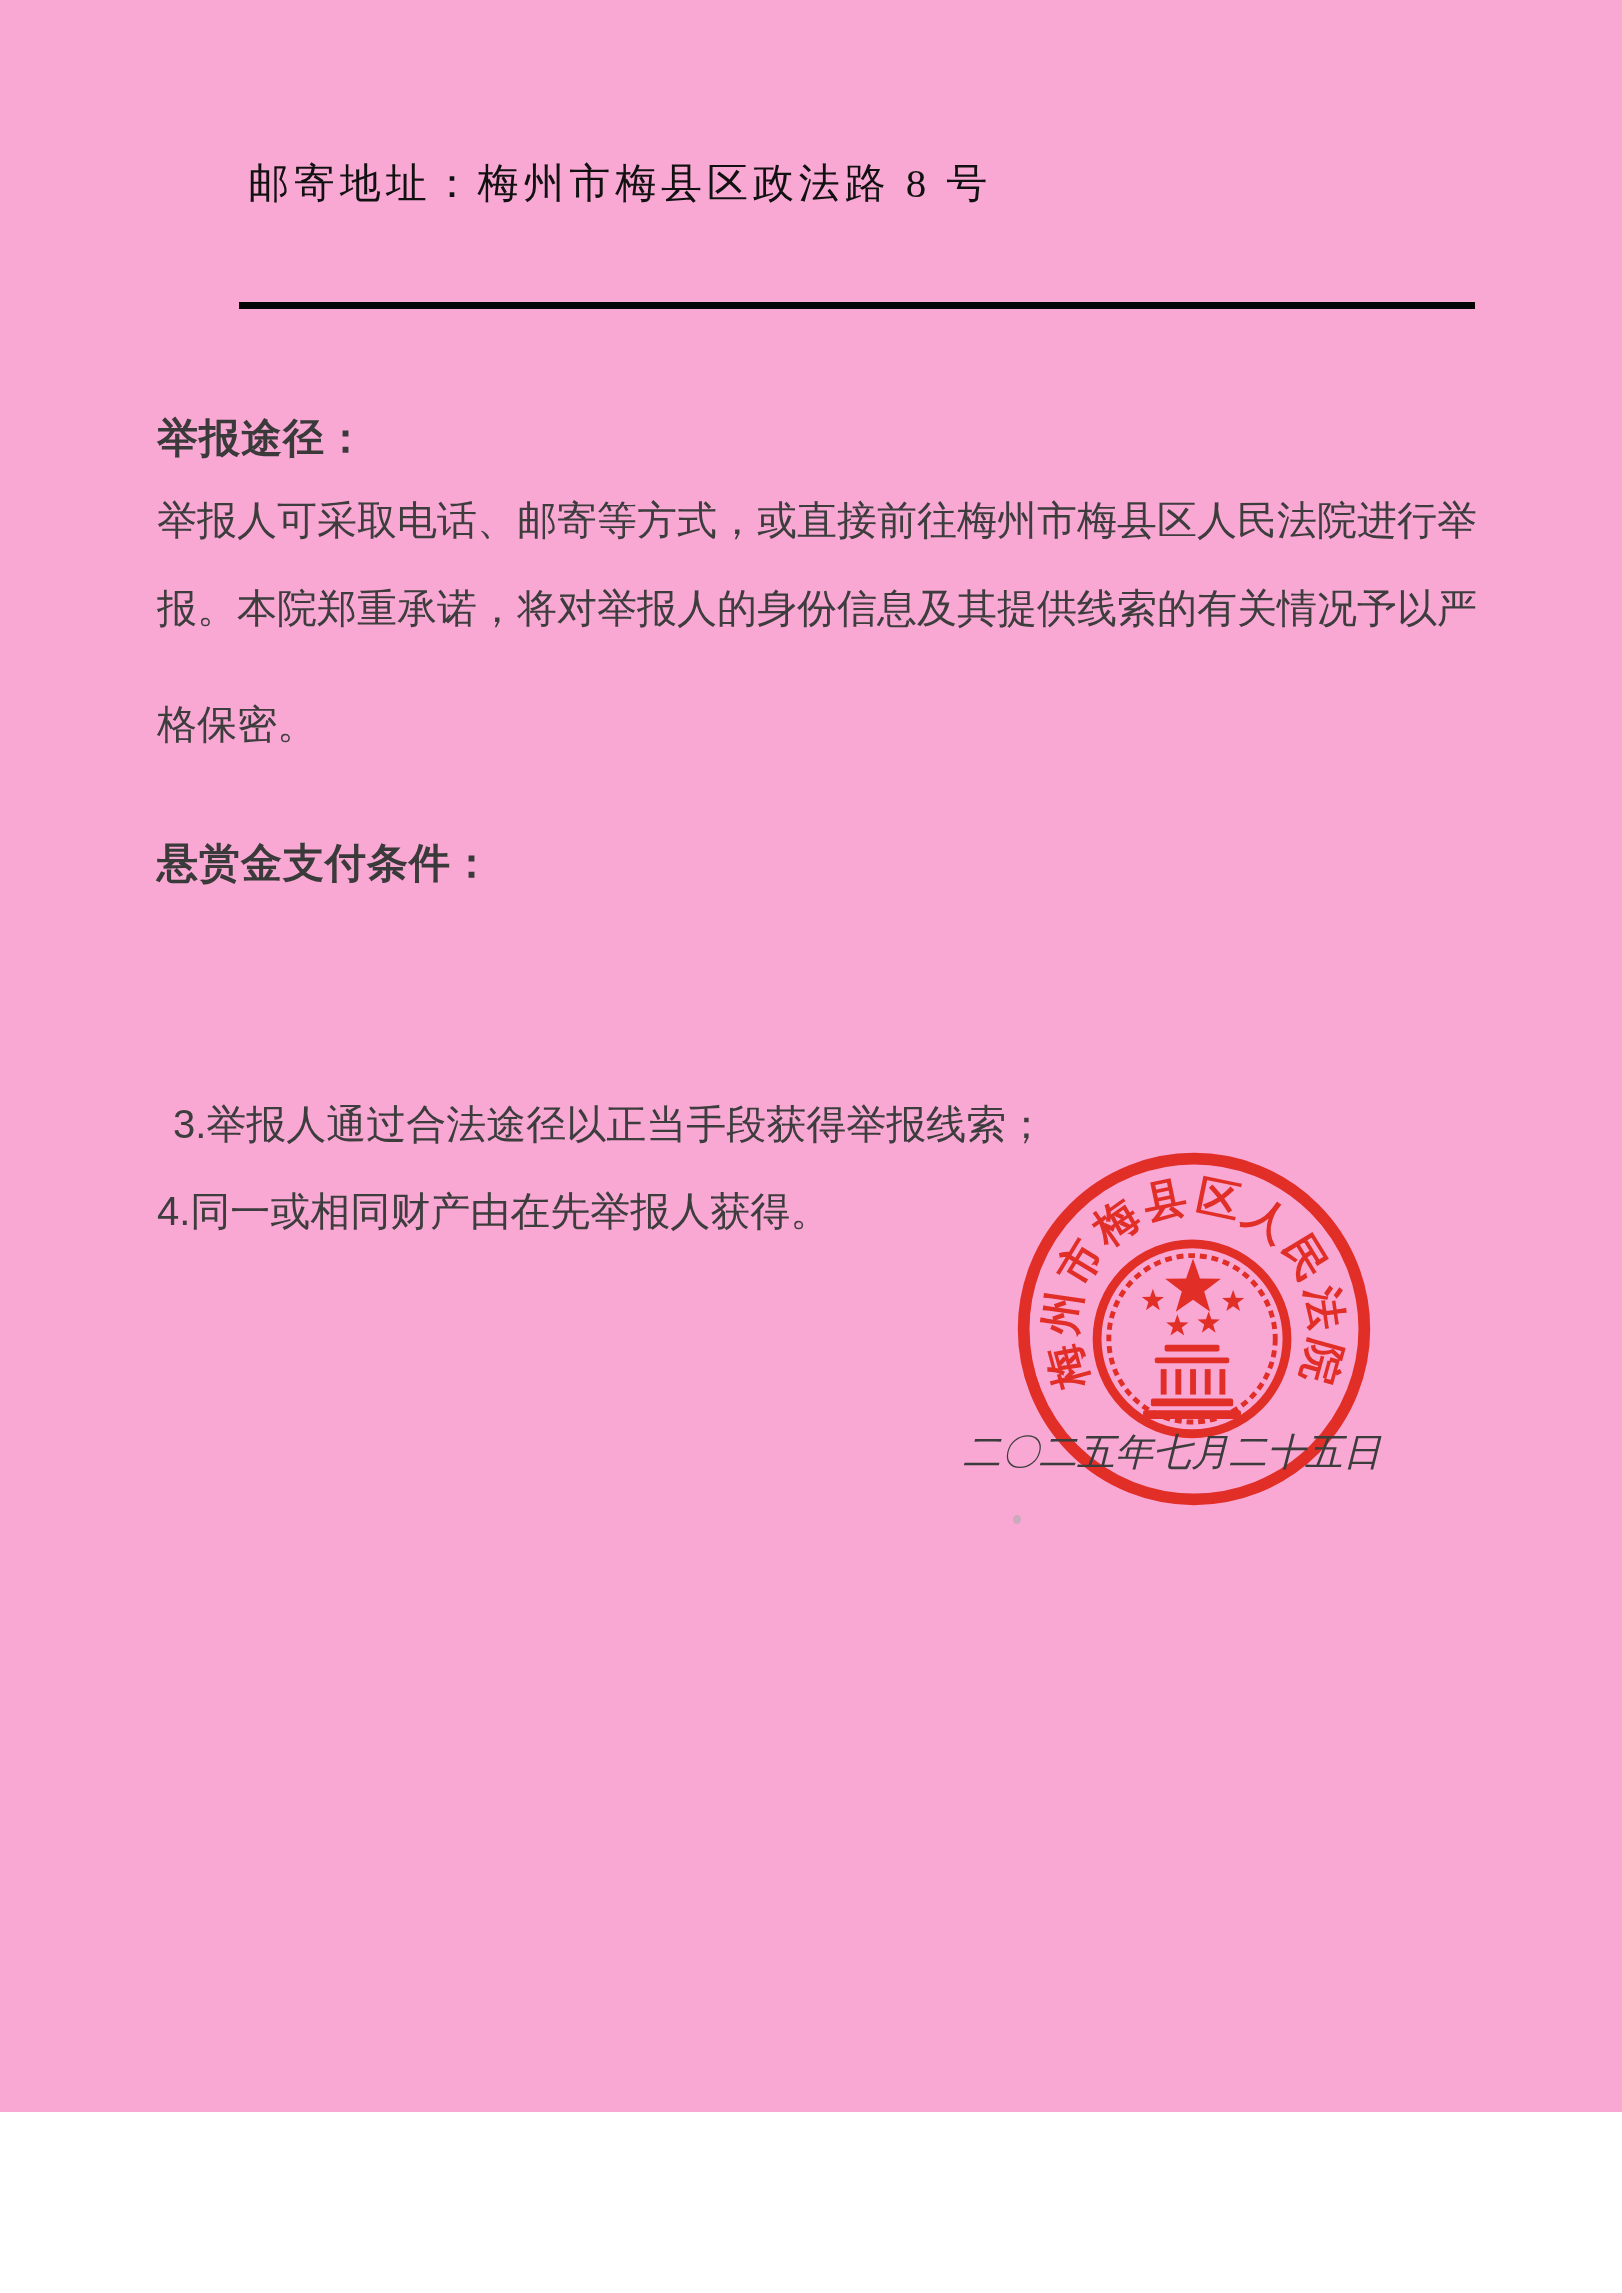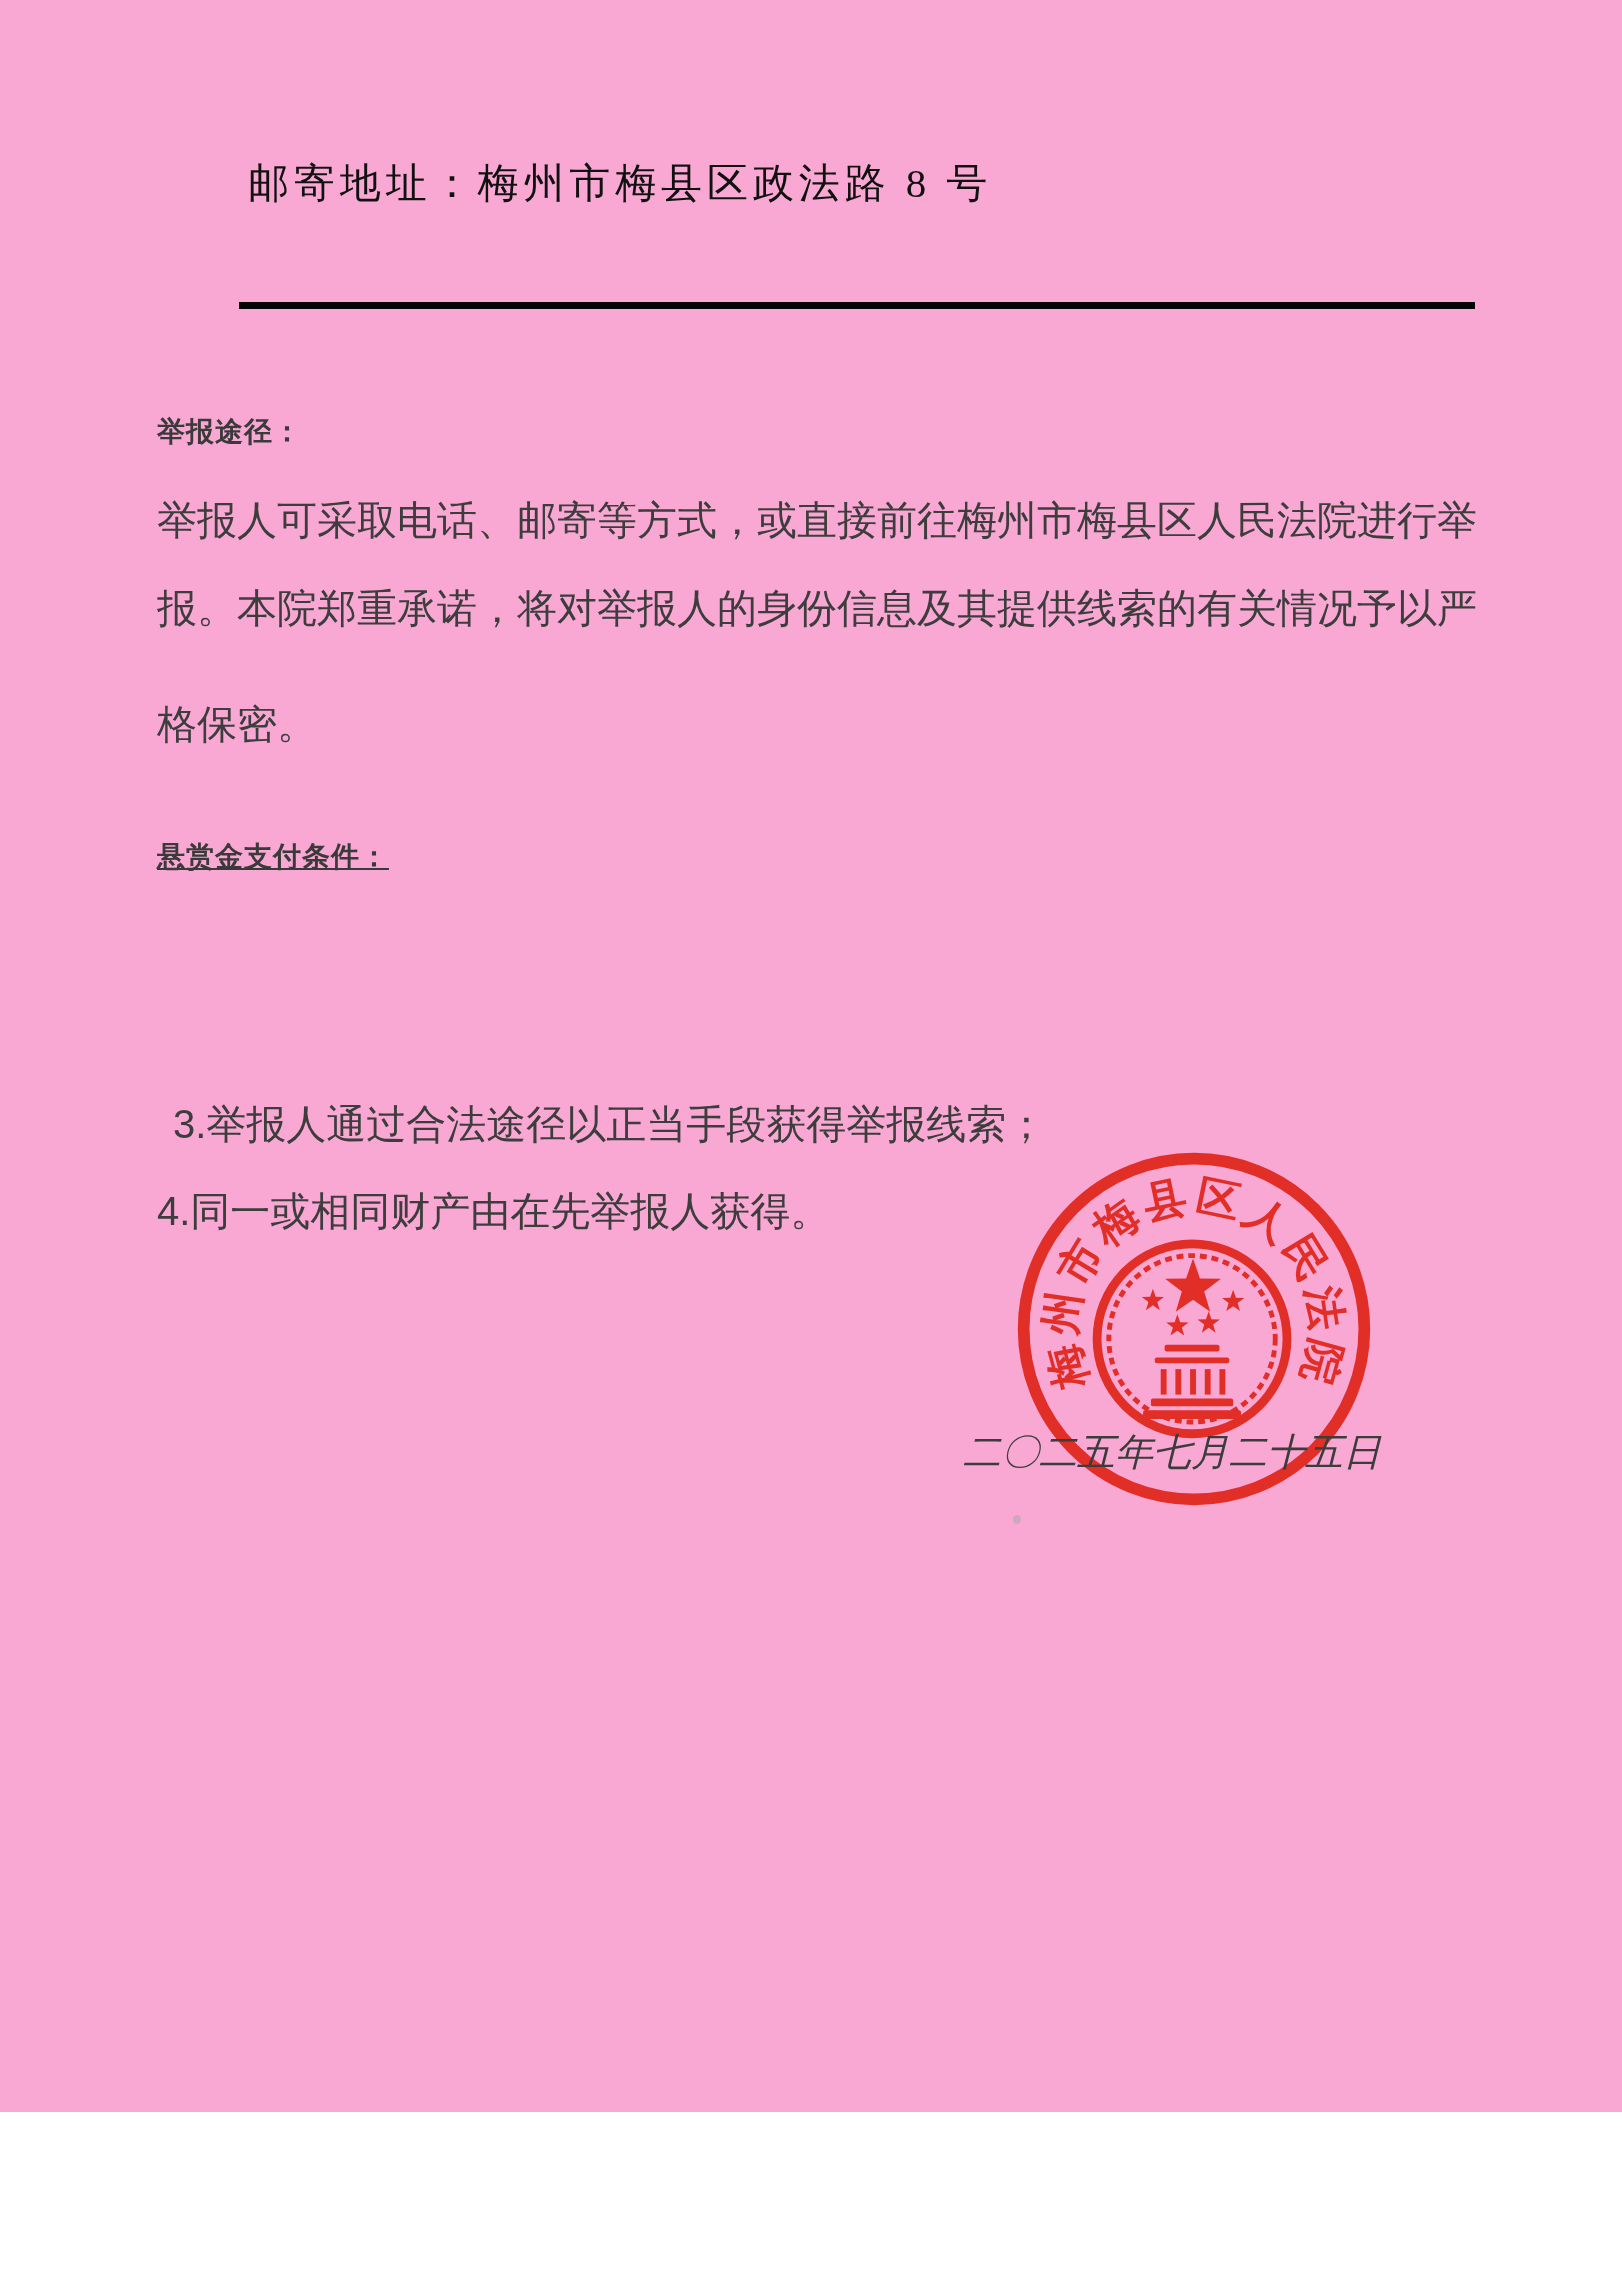--- a/index.html
+++ b/index.html
@@ -18,21 +18,21 @@
     letter-spacing:4.9px;
     color:#111111;
   }
   .rule{
     position:absolute;
     left:239px;top:302px;
     width:1236px;height:6.9px;
     background:#050505;
   }
   .h-bold{
-    font-size:28px;
+    font-size:41px;
     font-weight:bold;
     color:#3a3a3a;
     letter-spacing:1px;
   }
   .body-line{
     font-size:40px;
     color:#3d3d3d;
     letter-spacing:0px;
   }
   .seal-wrap{
@@ -70,21 +70,21 @@
 
   <div class="abs serif-line" style="left:248px;top:163px;">邮寄地址：梅州市梅县区政法路 8 号</div>
 
   <div class="rule"></div>
 
   <div class="abs h-bold" style="left:157px;top:418px;">举报途径：</div>
   <div class="abs body-line" style="left:157px;top:588px;">报。本院郑重承诺，将对举报人的身份信息及其提供线索的有关情况予以严</div>
   <div class="abs body-line" style="left:157px;top:500px;">举报人可采取电话、邮寄等方式，或直接前往梅州市梅县区人民法院进行举</div>
   <div class="abs body-line" style="left:157px;top:704px;text-align:right;">格保密。</div>
 
-  <div class="abs h-bold" style="left:157px;top:843px;text-decoration:underline;">悬赏金支付条件：</div>
+  <div class="abs h-bold" style="left:157px;top:843px;">悬赏金支付条件：</div>
   <div class="abs body-line" style="left:173px;top:1104px;">3.举报人通过合法途径以正当手段获得举报线索；</div>
   <div class="abs body-line" style="left:157px;top:1191px;">4.同一或相同财产由在先举报人获得。</div>
 
   <div class="seal-wrap">
     <svg width="372" height="372" viewBox="0 0 380 380">
 
       <circle cx="190" cy="190" r="174" fill="none" stroke-width="12" stroke="#e0251a"></circle>
 
       <defs>
         <path id="sealArc" d="M 86.1 250 A 120 120 0 1 1 293.9 250" fill="none"></path>

